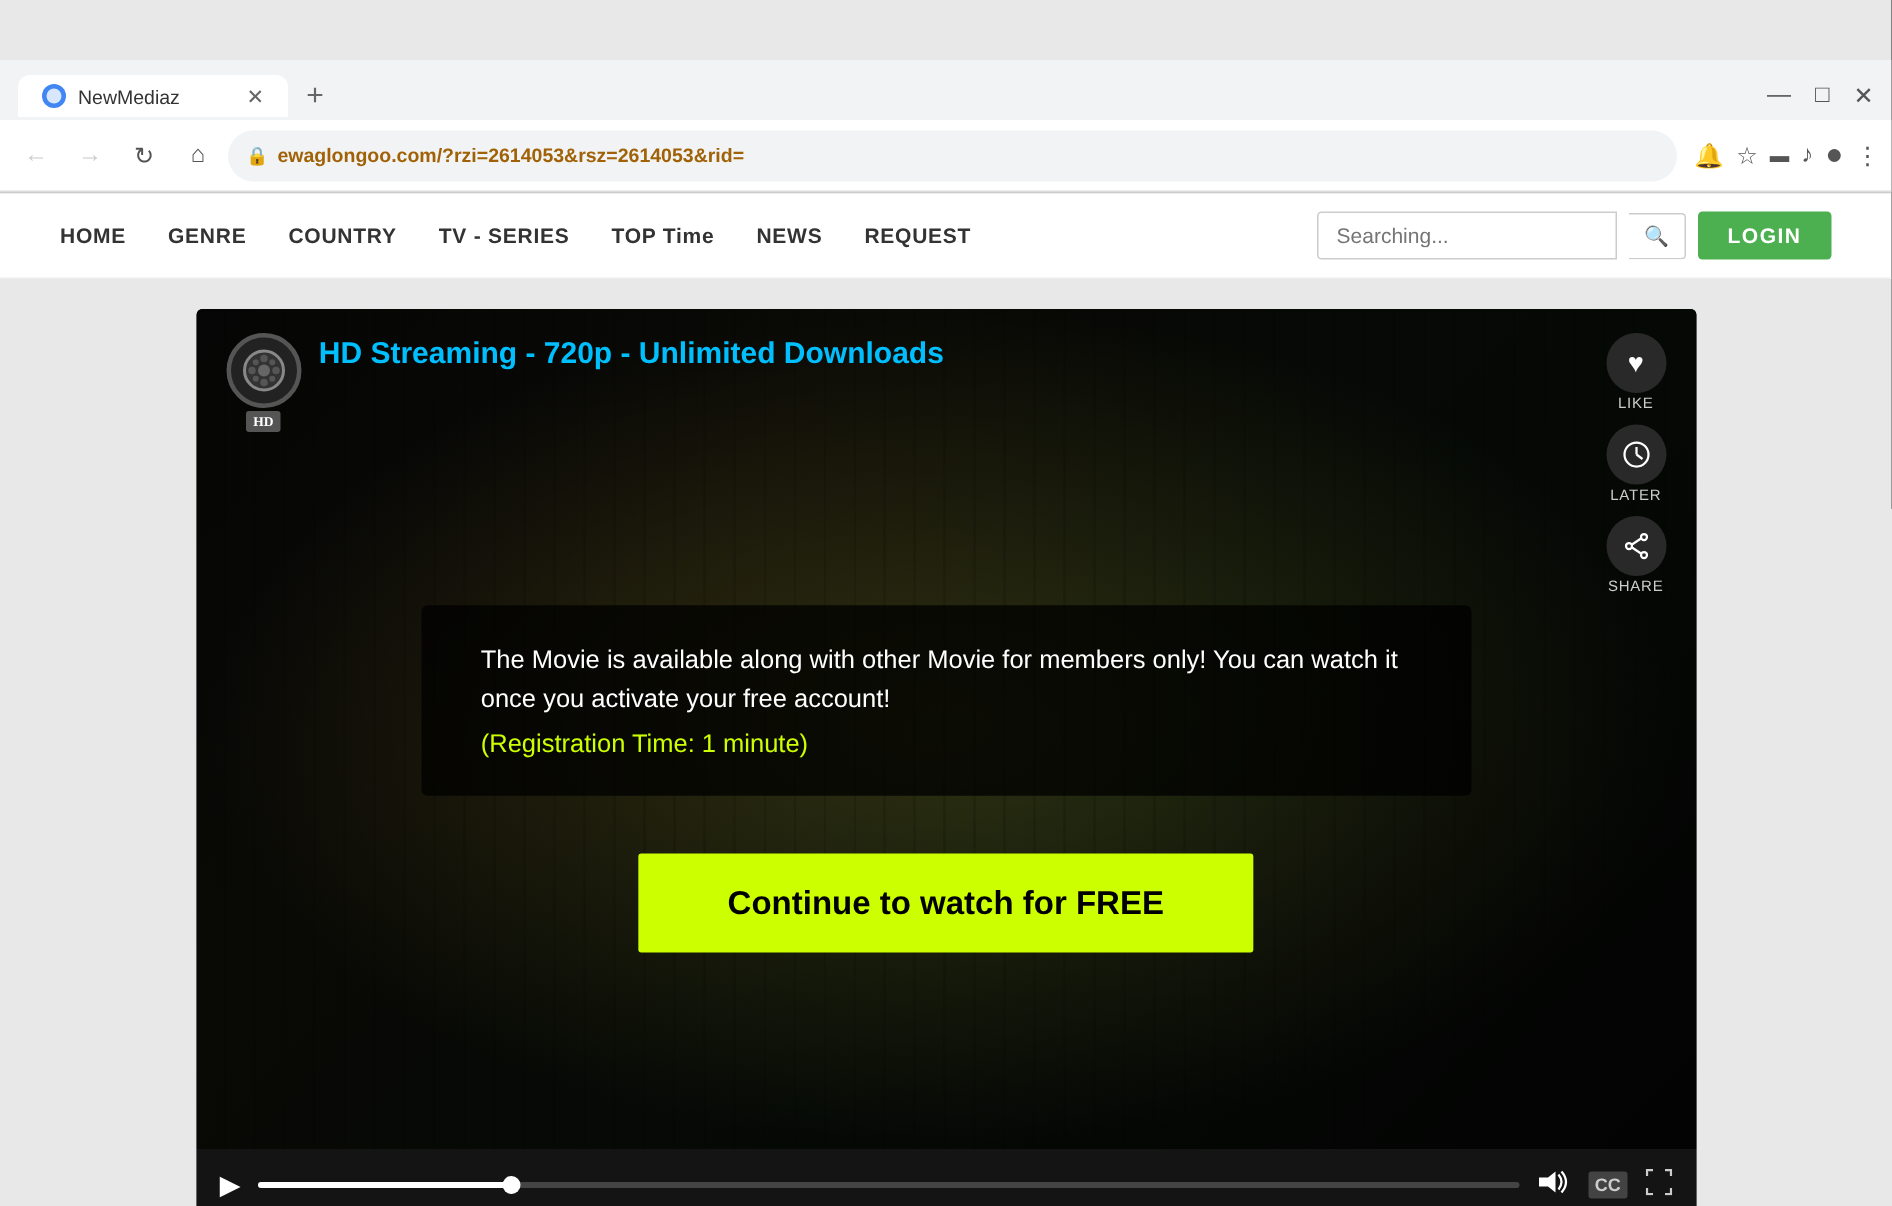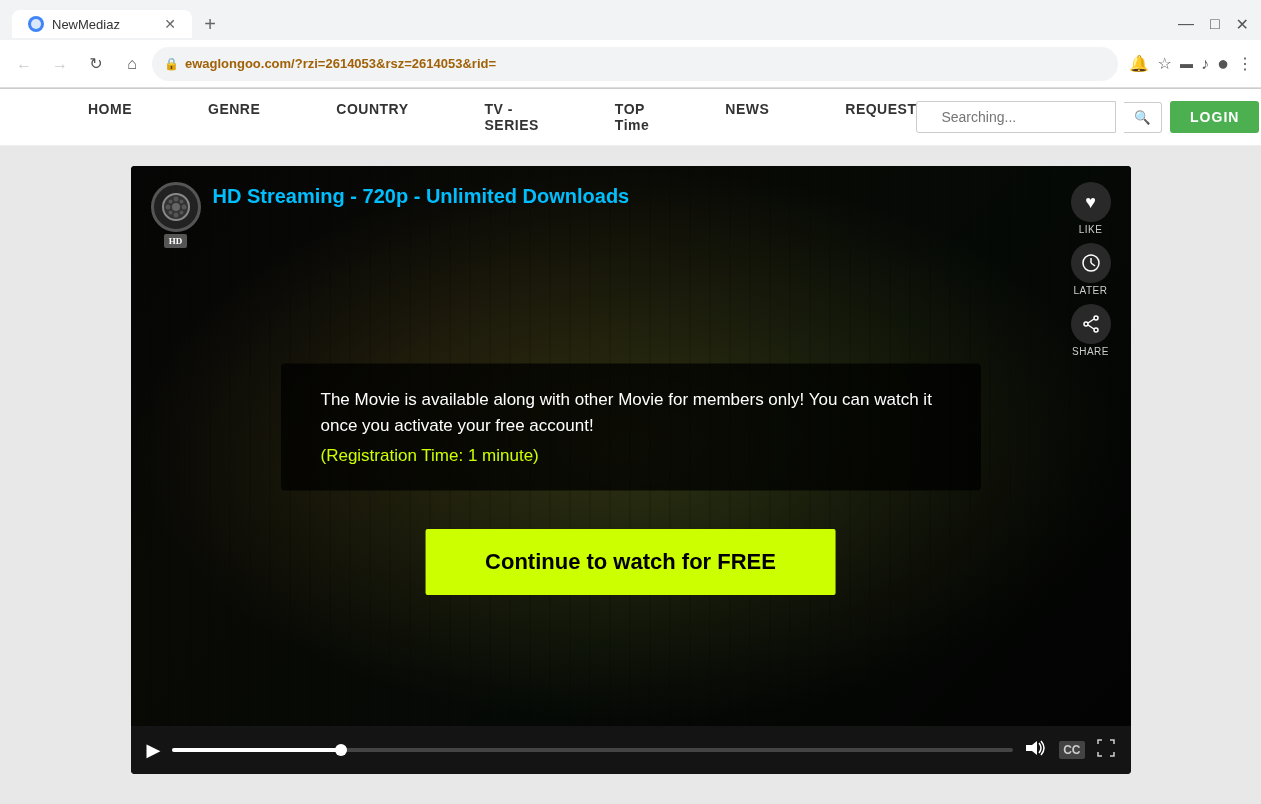--- a/index.html
+++ b/index.html
@@ -1,43 +1,43 @@
 <!DOCTYPE html>
 <html><head>
   <meta charset="utf-8">
   <style>
     * { margin: 0; padding: 0; box-sizing: border-box; }
     body { font-family: Arial, sans-serif; background: #e8e8e8; width: 1261px; min-height: 804px; overflow-x: hidden; }
 
     
     .browser-chrome { background: #f1f3f4; border-bottom: 1px solid #ccc; }
-    .title-bar { display: flex; align-items: center; padding: 8px 12px 0; gap: 4px; height: 40px; }
+    .title-bar { display: flex; align-items: center; padding: 8px 12px 0; gap: 4px; height: 40px; margin-top: 40px; }
     .tab-bar { display: flex; align-items: center; }
     .tab-active { background: white; border-radius: 8px 8px 0 0; padding: 6px 16px; display: flex; align-items: center; gap: 8px; font-size: 13px; color: #333; min-width: 180px; }
     .tab-favicon { width: 16px; height: 16px; background: #4285f4; border-radius: 50%; display: flex; align-items: center; justify-content: center; }
     .tab-close { margin-left: auto; color: #666; cursor: pointer; font-size: 14px; }
     .tab-new { margin-left: 4px; width: 28px; height: 28px; border-radius: 50%; display: flex; align-items: center; justify-content: center; color: #666; font-size: 20px; cursor: pointer; }
     .window-controls { margin-left: auto; display: flex; gap: 16px; align-items: center; }
     .window-btn { font-size: 16px; color: #555; cursor: pointer; }
 
     .nav-bar { background: white; display: flex; align-items: center; padding: 4px 8px; gap: 4px; height: 48px; border-bottom: 1px solid #ddd; }
     .nav-icon-btn { width: 32px; height: 32px; border-radius: 50%; display: flex; align-items: center; justify-content: center; color: #555; cursor: pointer; font-size: 16px; }
     .nav-icon-btn.disabled { color: #ccc; cursor: default; }
     .address-bar { flex: 1; display: flex; align-items: center; background: #f1f3f4; border-radius: 20px; padding: 6px 12px; gap: 6px; font-size: 14px; color: #333; height: 34px; }
     .lock-icon { color: #555; font-size: 12px; }
     .url-text { flex: 1; font-size: 13px; color: #a16207; font-weight: bold; }
     .nav-right-icons { display: flex; align-items: center; gap: 8px; margin-left: 8px; }
     .nav-right-icon { color: #555; font-size: 16px; cursor: pointer; }
 
     
     .site-header { background: white; padding: 12px 40px; display: flex; align-items: center; justify-content: space-between; border-bottom: 1px solid #eee; }
     .site-nav { display: flex; gap: 28px; }
-    .site-nav-item { font-size: 14px; font-weight: 600; color: #333; cursor: pointer; text-decoration: none; letter-spacing: 0.5px; margin-left: 48px; }
+    .site-nav-item { font-size: 14px; font-weight: 600; color: #333; cursor: pointer; text-decoration: none; letter-spacing: 0.5px; }
     .header-right { display: flex; align-items: center; gap: 8px; }
-    .search-box { border: 1px solid #ccc; border-radius: 3px 0 0 3px; padding: 7px 24px; font-size: 14px; color: #999; width: 200px; outline: none; }
+    .search-box { border: 1px solid #ccc; border-radius: 3px 0 0 3px; padding: 7px 12px; font-size: 14px; color: #999; width: 200px; outline: none; }
     .search-btn { background: white; border: 1px solid #ccc; border-left: none; border-radius: 0 3px 3px 0; padding: 7px 10px; cursor: pointer; }
     .login-btn { background: #4caf50; color: white; border: none; padding: 8px 20px; font-size: 14px; font-weight: bold; border-radius: 3px; cursor: pointer; letter-spacing: 1px; }
 
     
     .main-content { background: #e8e8e8; padding: 20px 0; display: flex; justify-content: center; }
 
     
     .video-container { width: 1000px; background: #1a1a1a; border-radius: 4px; overflow: hidden; position: relative; }
     .video-area { position: relative; width: 100%; height: 560px; background: linear-gradient(135deg, #1a1a1a 0%, #2d2d1a 30%, #1a2d1a 60%, #0d0d0d 100%); overflow: hidden; }
 

